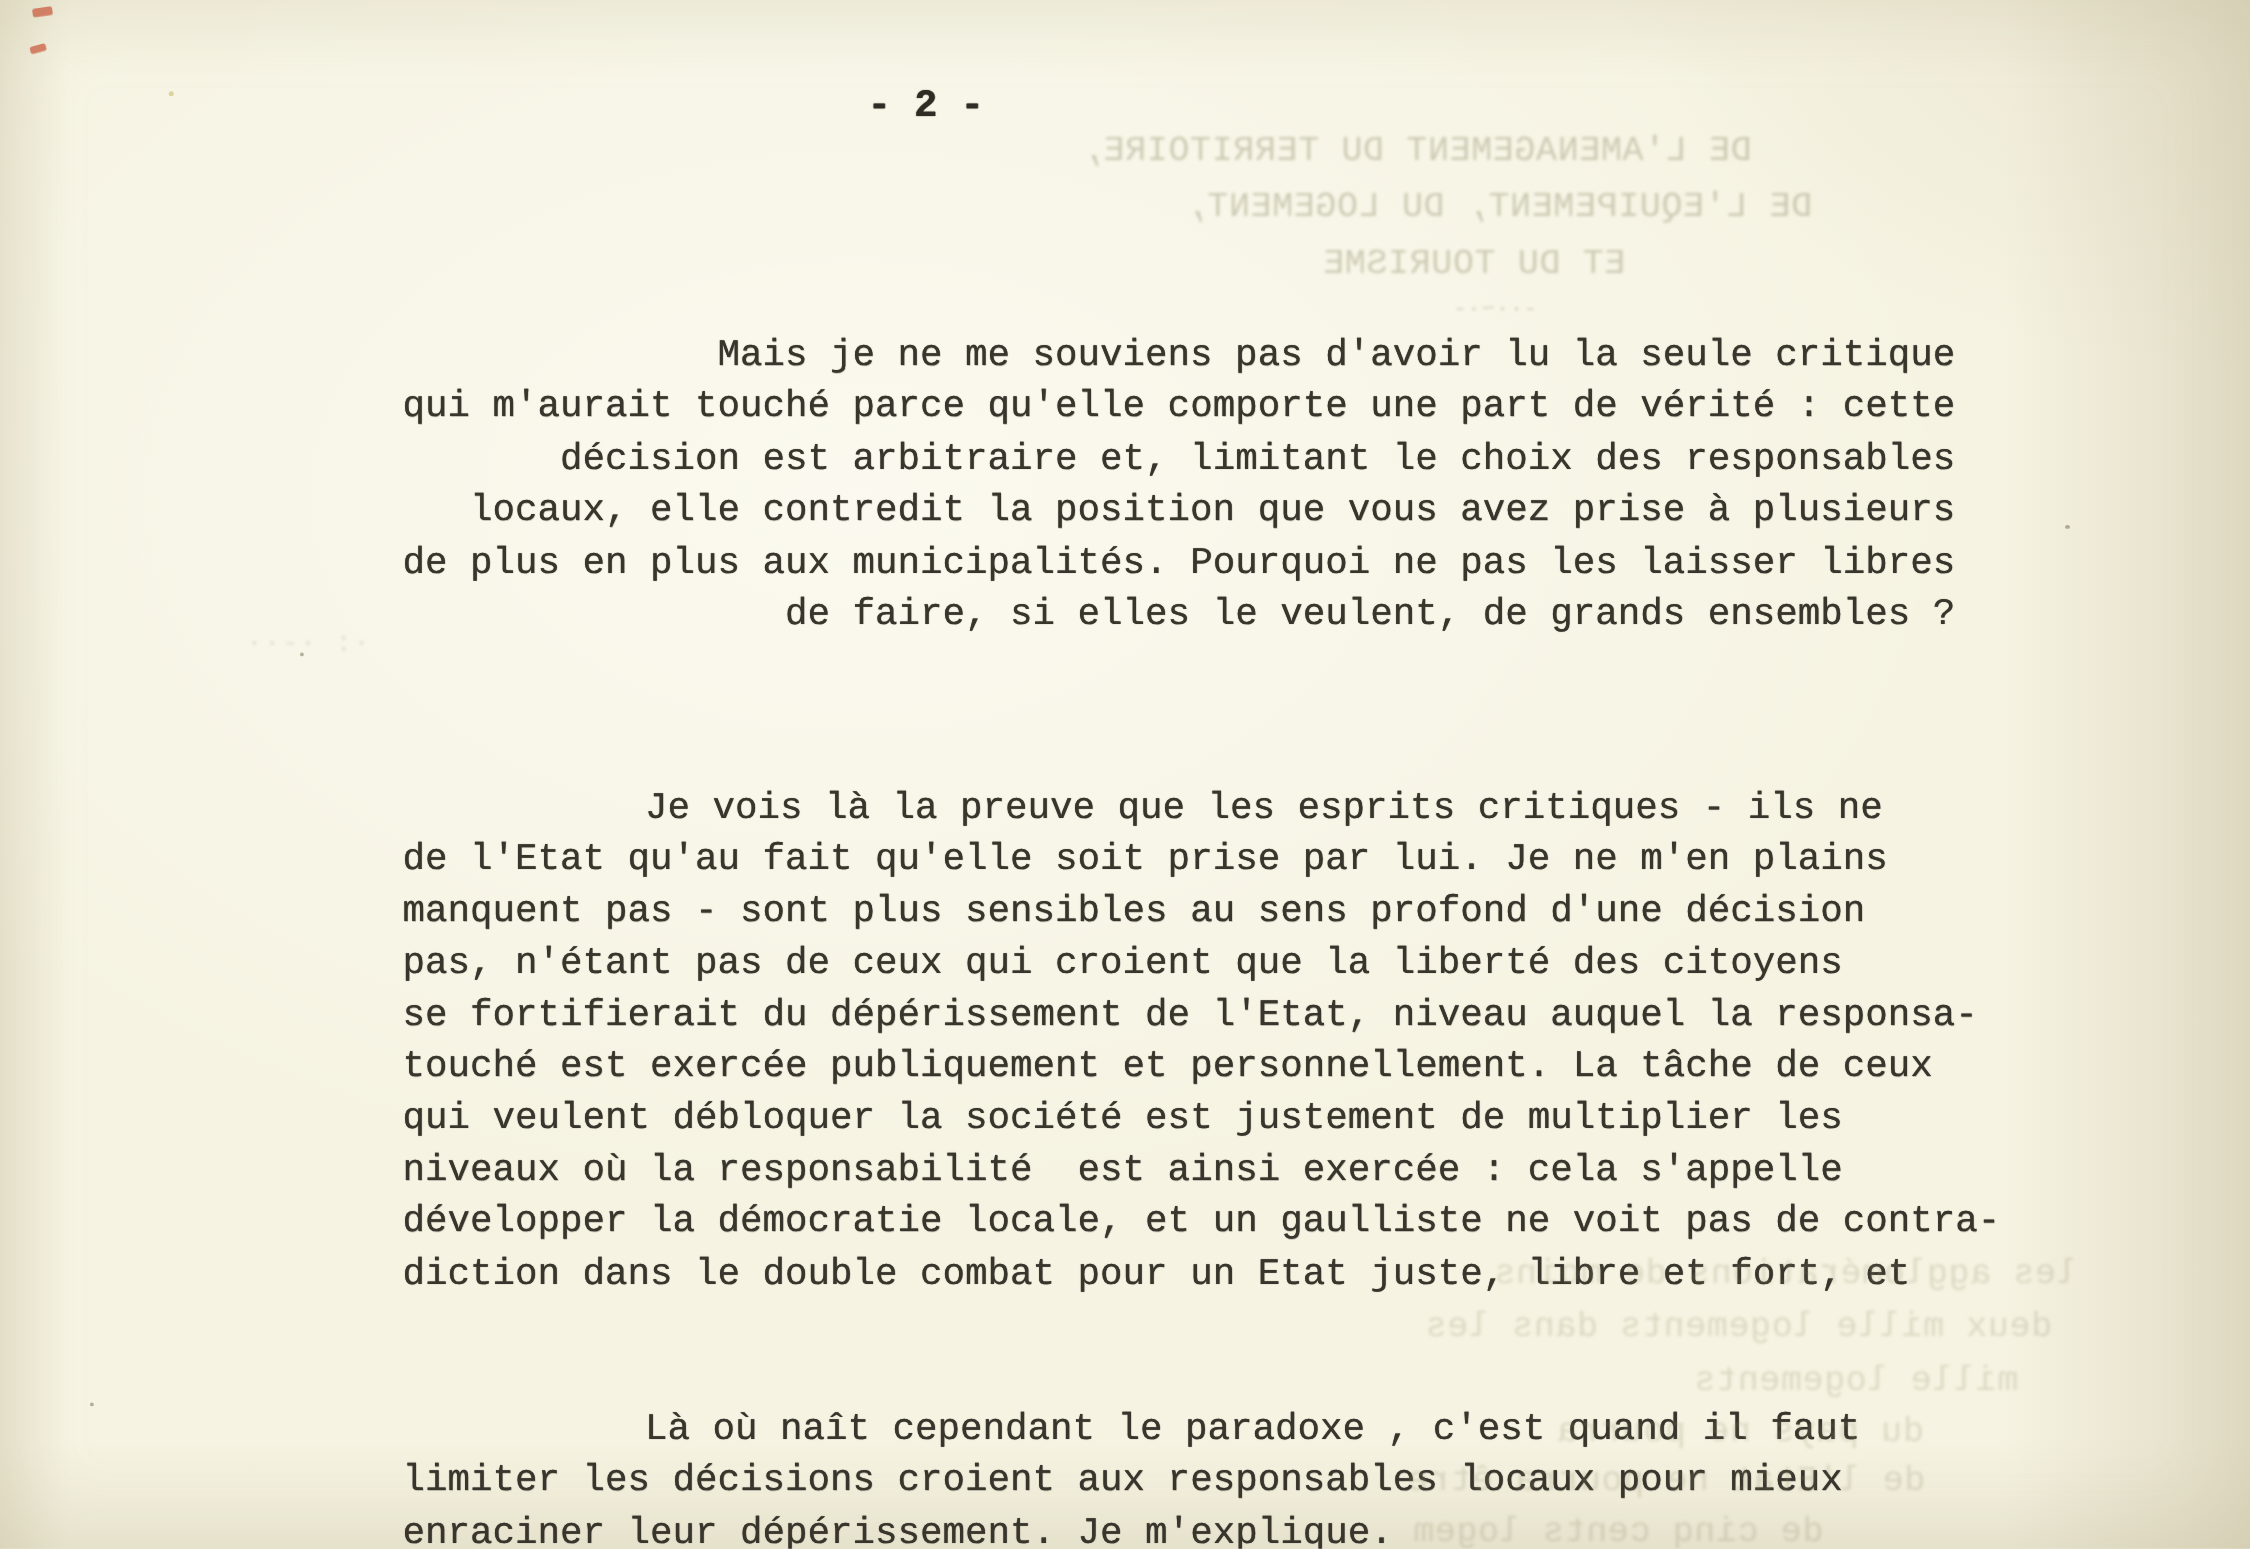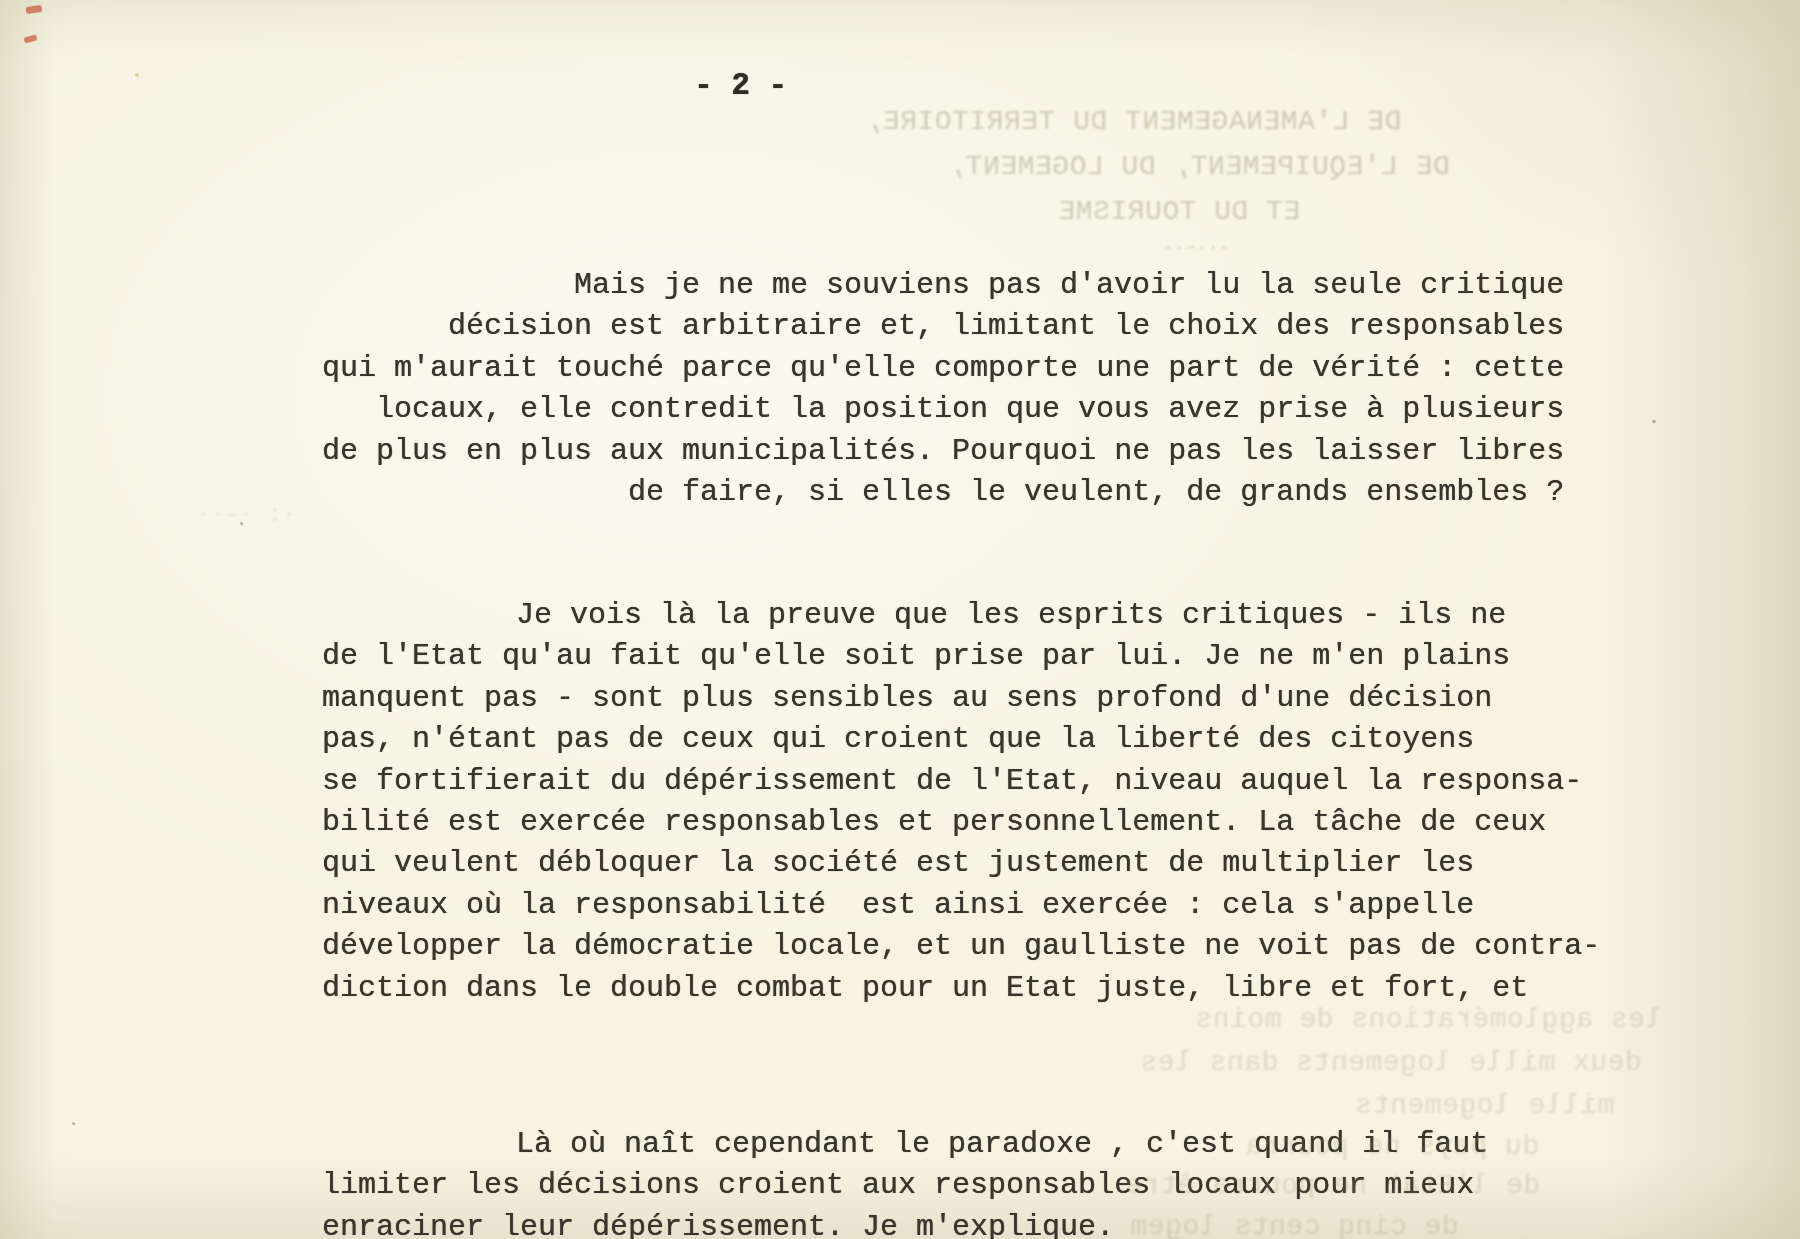--- a/index.html
+++ b/index.html
@@ -18,21 +18,21 @@
   }
   .line{
     white-space:pre;
     font-size:30px;
     line-height:41.4px;
     color:#38352c;
     text-shadow:0 0 0.7px rgba(56,53,44,0.85), 0.4px 0.4px 0 rgba(56,53,44,0.22);
   }
   .para{position:absolute;left:322px;}
   .p1{top:265px;text-align:right;}
-  .p2{top:595px;}
+  .p2{top:627px;}
   .p3{top:1124px;}
   .indent{padding-left:194px;}
   .pagenum{
     position:absolute;left:694px;top:68px;
     font-size:31px;font-weight:700;color:#2e2c24;
     white-space:pre;
     text-shadow:0 0 1px rgba(46,44,36,0.9), 0.6px 0 0 rgba(46,44,36,0.6);
   }
   .bleed{
     position:absolute;
@@ -79,34 +79,34 @@
 
   <div class="bleed lh lh1">DE L'AMENAGEMENT DU TERRITOIRE,</div>
   <div class="bleed lh lh2">DE L'EQUIPEMENT, DU LOGEMENT,</div>
   <div class="bleed lh lh3">ET DU TOURISME</div>
   <div class="bleed divmark">-··~·-</div>
 
   <div class="bleed smudge">·: ·-··</div>
 
   <div class="para p1">
     <div class="line indent">Mais je ne me souviens pas d'avoir lu la seule critique</div>
+    <div class="line">qui m'aurait touché parce qu'elle comporte une part de vérité : cette</div>
     <div class="line">décision est arbitraire et, limitant le choix des responsables</div>
-    <div class="line">qui m'aurait touché parce qu'elle comporte une part de vérité : cette</div>
     <div class="line">locaux, elle contredit la position que vous avez prise à plusieurs</div>
     <div class="line">de plus en plus aux municipalités. Pourquoi ne pas les laisser libres</div>
     <div class="line">de faire, si elles le veulent, de grands ensembles ?</div>
   </div>
 
   <div class="para p2">
     <div class="line indent">Je vois là la preuve que les esprits critiques - ils ne</div>
     <div class="line">de l'Etat qu'au fait qu'elle soit prise par lui. Je ne m'en plains</div>
     <div class="line">manquent pas - sont plus sensibles au sens profond d'une décision</div>
     <div class="line">pas, n'étant pas de ceux qui croient que la liberté des citoyens</div>
     <div class="line">se fortifierait du dépérissement de l'Etat, niveau auquel la responsa-</div>
-    <div class="line">bilité est exercée responsables et personnellement. La tâche de ceux</div>
+    <div class="line">touché est exercée publiquement et personnellement. La tâche de ceux</div>
     <div class="line">qui veulent débloquer la société est justement de multiplier les</div>
     <div class="line">niveaux où la responsabilité  est ainsi exercée : cela s'appelle</div>
     <div class="line">développer la démocratie locale, et un gaulliste ne voit pas de contra-</div>
     <div class="line">diction dans le double combat pour un Etat juste, libre et fort, et</div>
   </div>
 
   <div class="para p3">
     <div class="line indent">Là où naît cependant le paradoxe , c'est quand il faut</div>
     <div class="line">limiter les décisions croient aux responsables locaux pour mieux</div>
     <div class="line">enraciner leur dépérissement. Je m'explique.</div>

